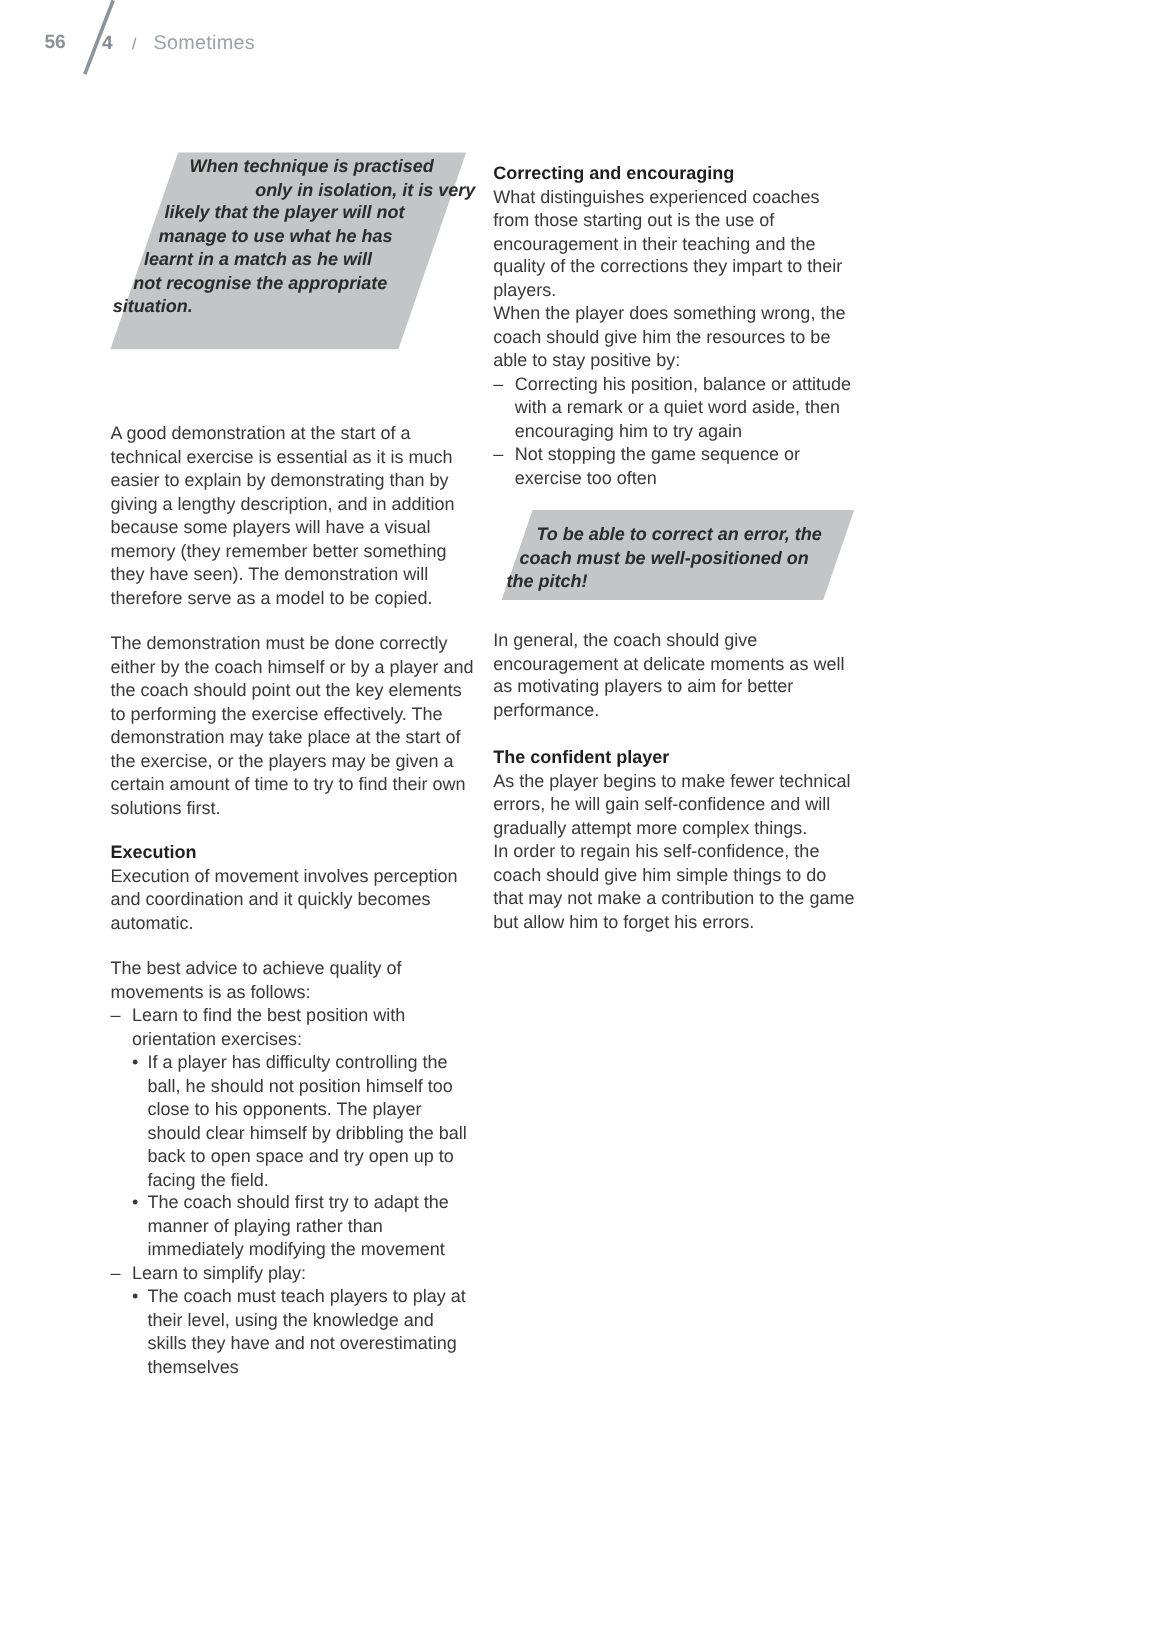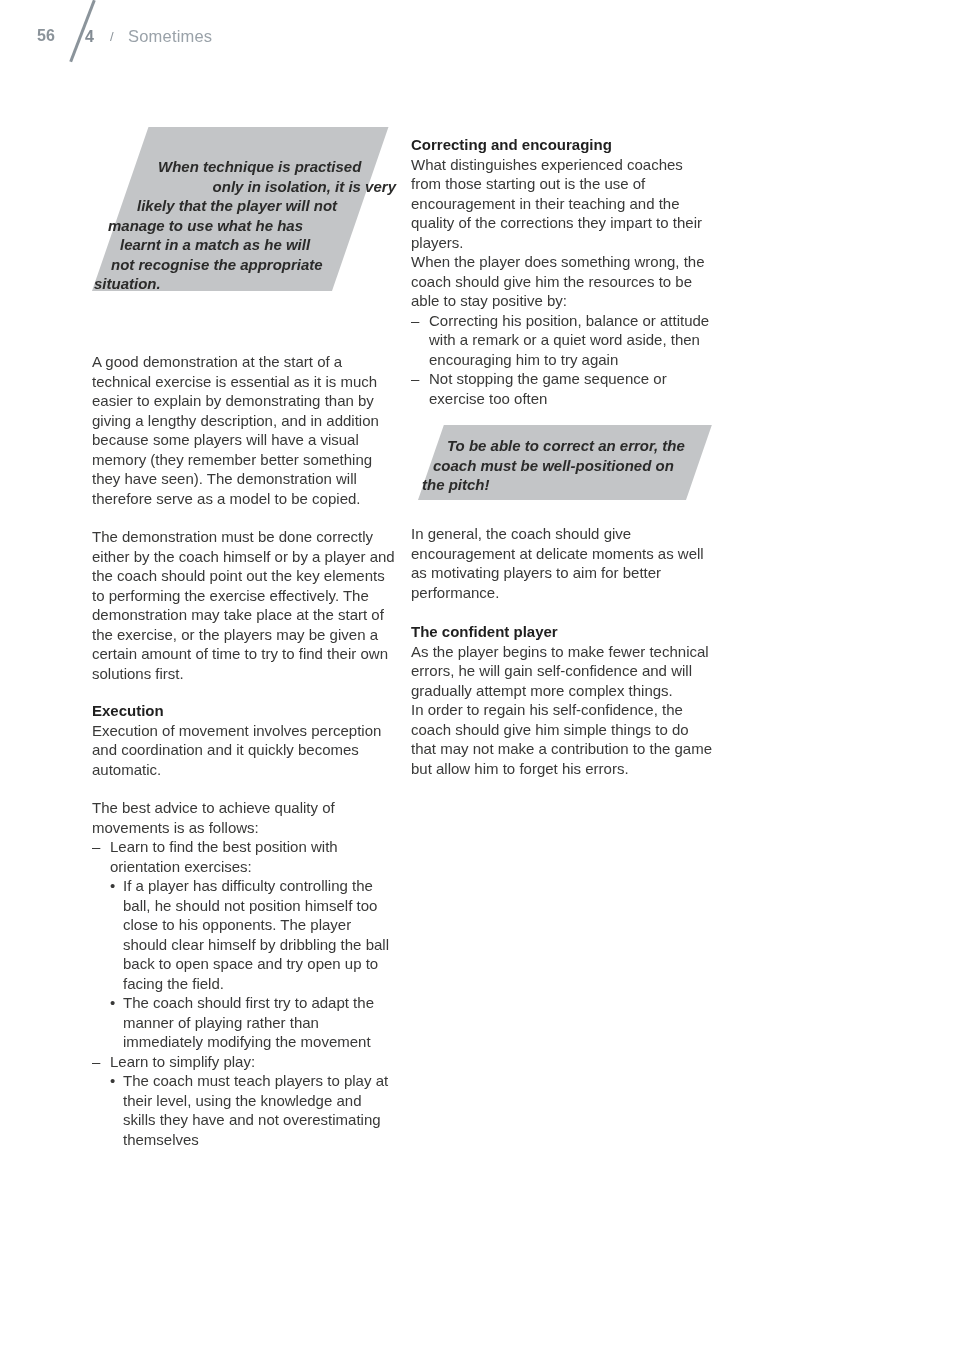--- a/index.html
+++ b/index.html
@@ -59,25 +59,25 @@
   }
   .callout .c-text {
     position: relative;
     font-style: italic; font-weight: 700;
     color: #2b2b2a; font-size: 15px; line-height: 19.5px;
   }
   .callout .c-line { display: block; white-space: nowrap; }
 
   #callout-1 { height: 164px; margin-bottom: 61px; }
   #callout-1 .bg { left: 0; width: 240px; }
-  #callout-1 .c-text { padding-top: 30px; }
+  #callout-1 .c-text { padding-top: 2px; }
   #callout-1 .c-line:nth-child(1) { margin-left: 66px; }
   #callout-1 .c-line:nth-child(2) { margin-left: 25px; text-align: right; }
   #callout-1 .c-line:nth-child(3) { margin-left: 45px; }
-  #callout-1 .c-line:nth-child(4) { margin-left: 16px; }
+  #callout-1 .c-line:nth-child(4) { margin-left: 40px; }
   #callout-1 .c-line:nth-child(5) { margin-left: 28px; }
   #callout-1 .c-line:nth-child(6) { margin-left: 19px; }
   #callout-1 .c-line:nth-child(7) { margin-left: 2px; }
 
   #callout-2 { height: 75px; margin-top: 17px; }
   #callout-2 .bg { left: 7px; width: 268px; }
   #callout-2 .c-text { padding-top: 11px; }
   #callout-2 .c-line:nth-child(1) { margin-left: 36px; }
   #callout-2 .c-line:nth-child(2) { margin-left: 22px; }
   #callout-2 .c-line:nth-child(3) { margin-left: 11px; }

